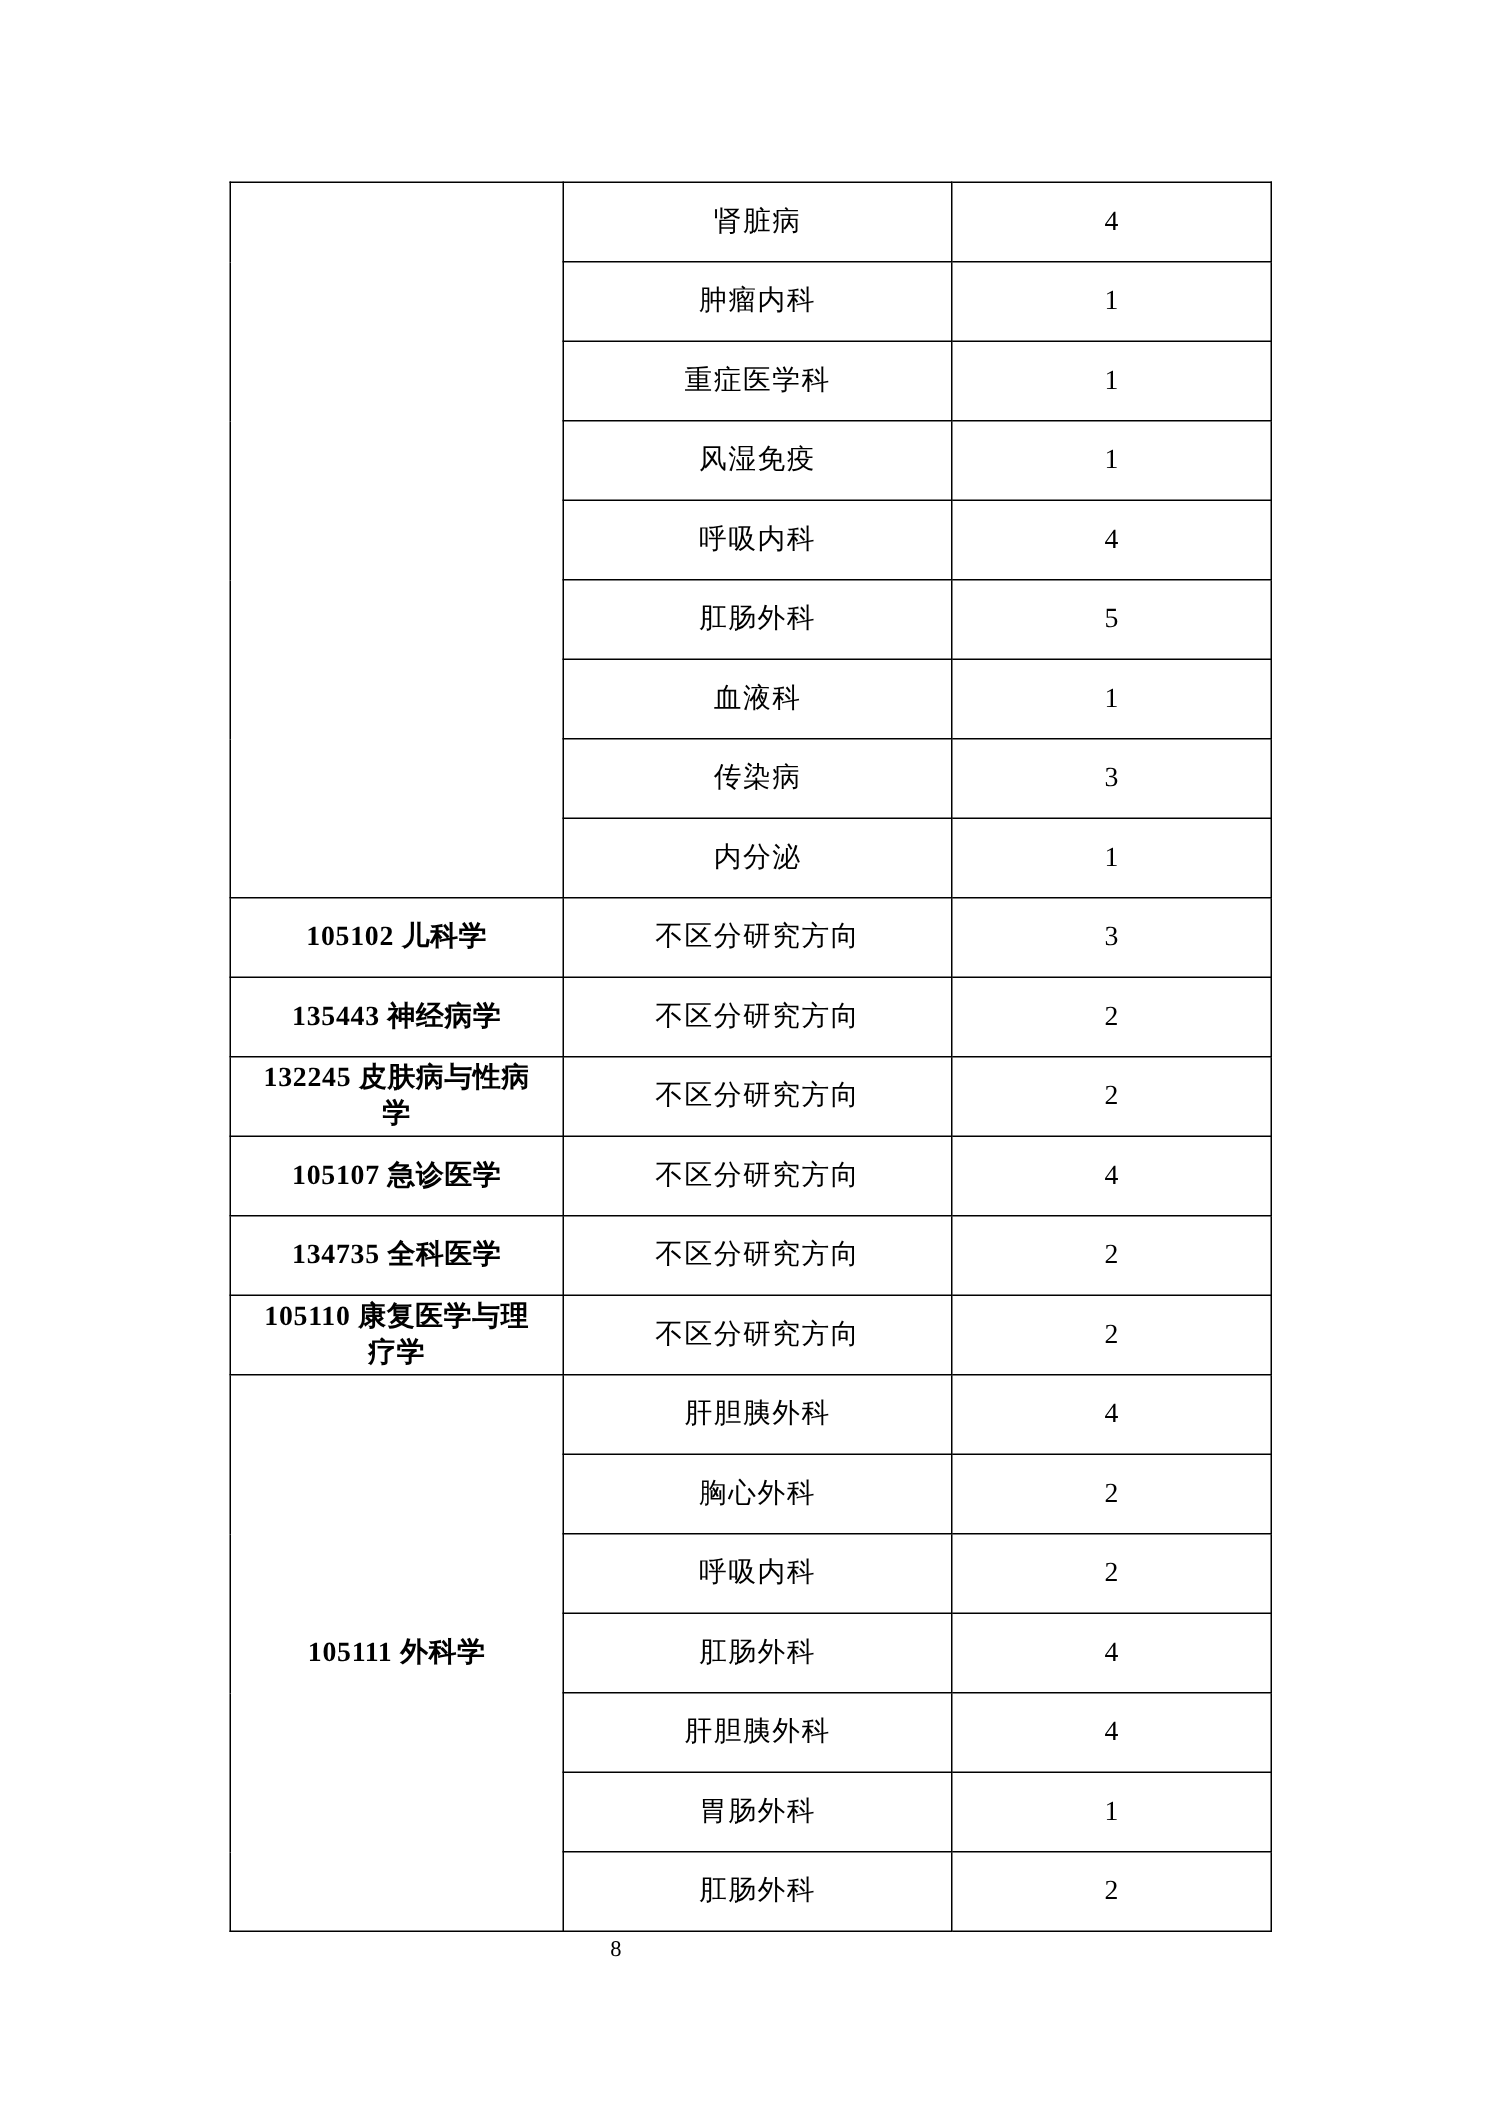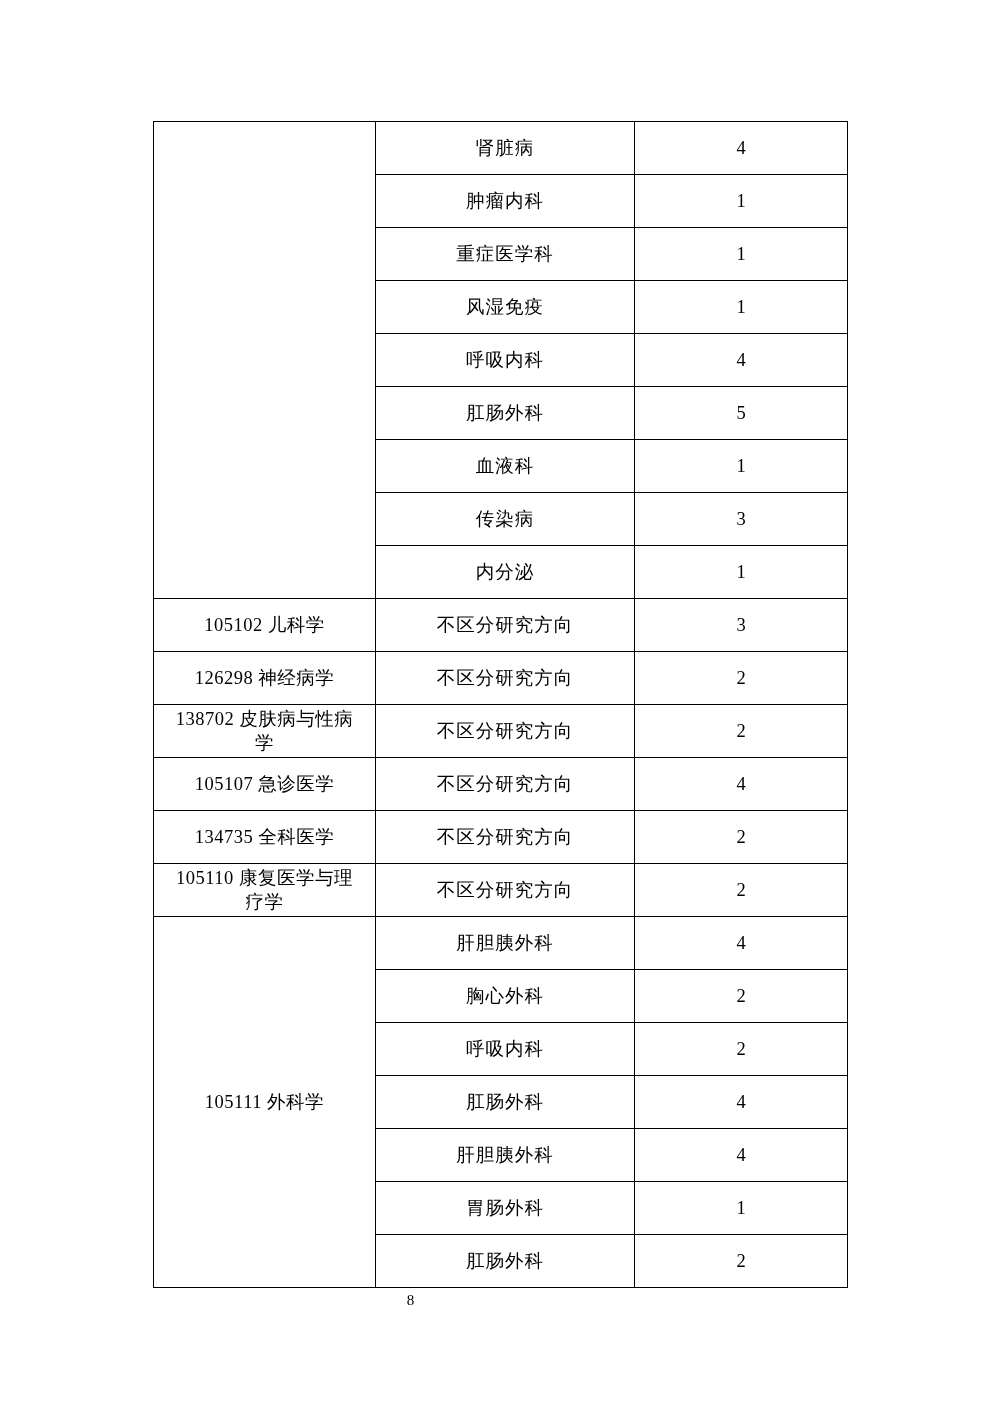--- a/index.html
+++ b/index.html
@@ -52,20 +52,21 @@
     border-top: none;
     border-bottom: none;
   }
   td.num {
     font-size: 17px;
     font-family: "Liberation Serif", "DejaVu Serif", serif;
   }
   td.major {
     font-size: 18.5px;
     letter-spacing: 0.5px;
+    font-weight: bold;
   }
   td.dir {
     font-size: 18.5px;
     letter-spacing: 1px;
   }
   .two-line {
     display: block;
     line-height: 1.3;
   }
   .page-number {
@@ -128,27 +129,27 @@
           <td class="dir">内分泌</td>
           <td class="num">1</td>
         </tr>
 
         <tr>
           <td class="major">105102 儿科学</td>
           <td class="dir">不区分研究方向</td>
           <td class="num">3</td>
         </tr>
         <tr>
-          <td class="major">126298 神经病学</td>
+          <td class="major">135443 神经病学</td>
           <td class="dir">不区分研究方向</td>
           <td class="num">2</td>
         </tr>
         <tr>
           <td class="major">
-            <span class="two-line">138702 皮肤病与性病</span>
+            <span class="two-line">132245 皮肤病与性病</span>
             <span class="two-line">学</span>
           </td>
           <td class="dir">不区分研究方向</td>
           <td class="num">2</td>
         </tr>
         <tr>
           <td class="major">105107 急诊医学</td>
           <td class="dir">不区分研究方向</td>
           <td class="num">4</td>
         </tr>

